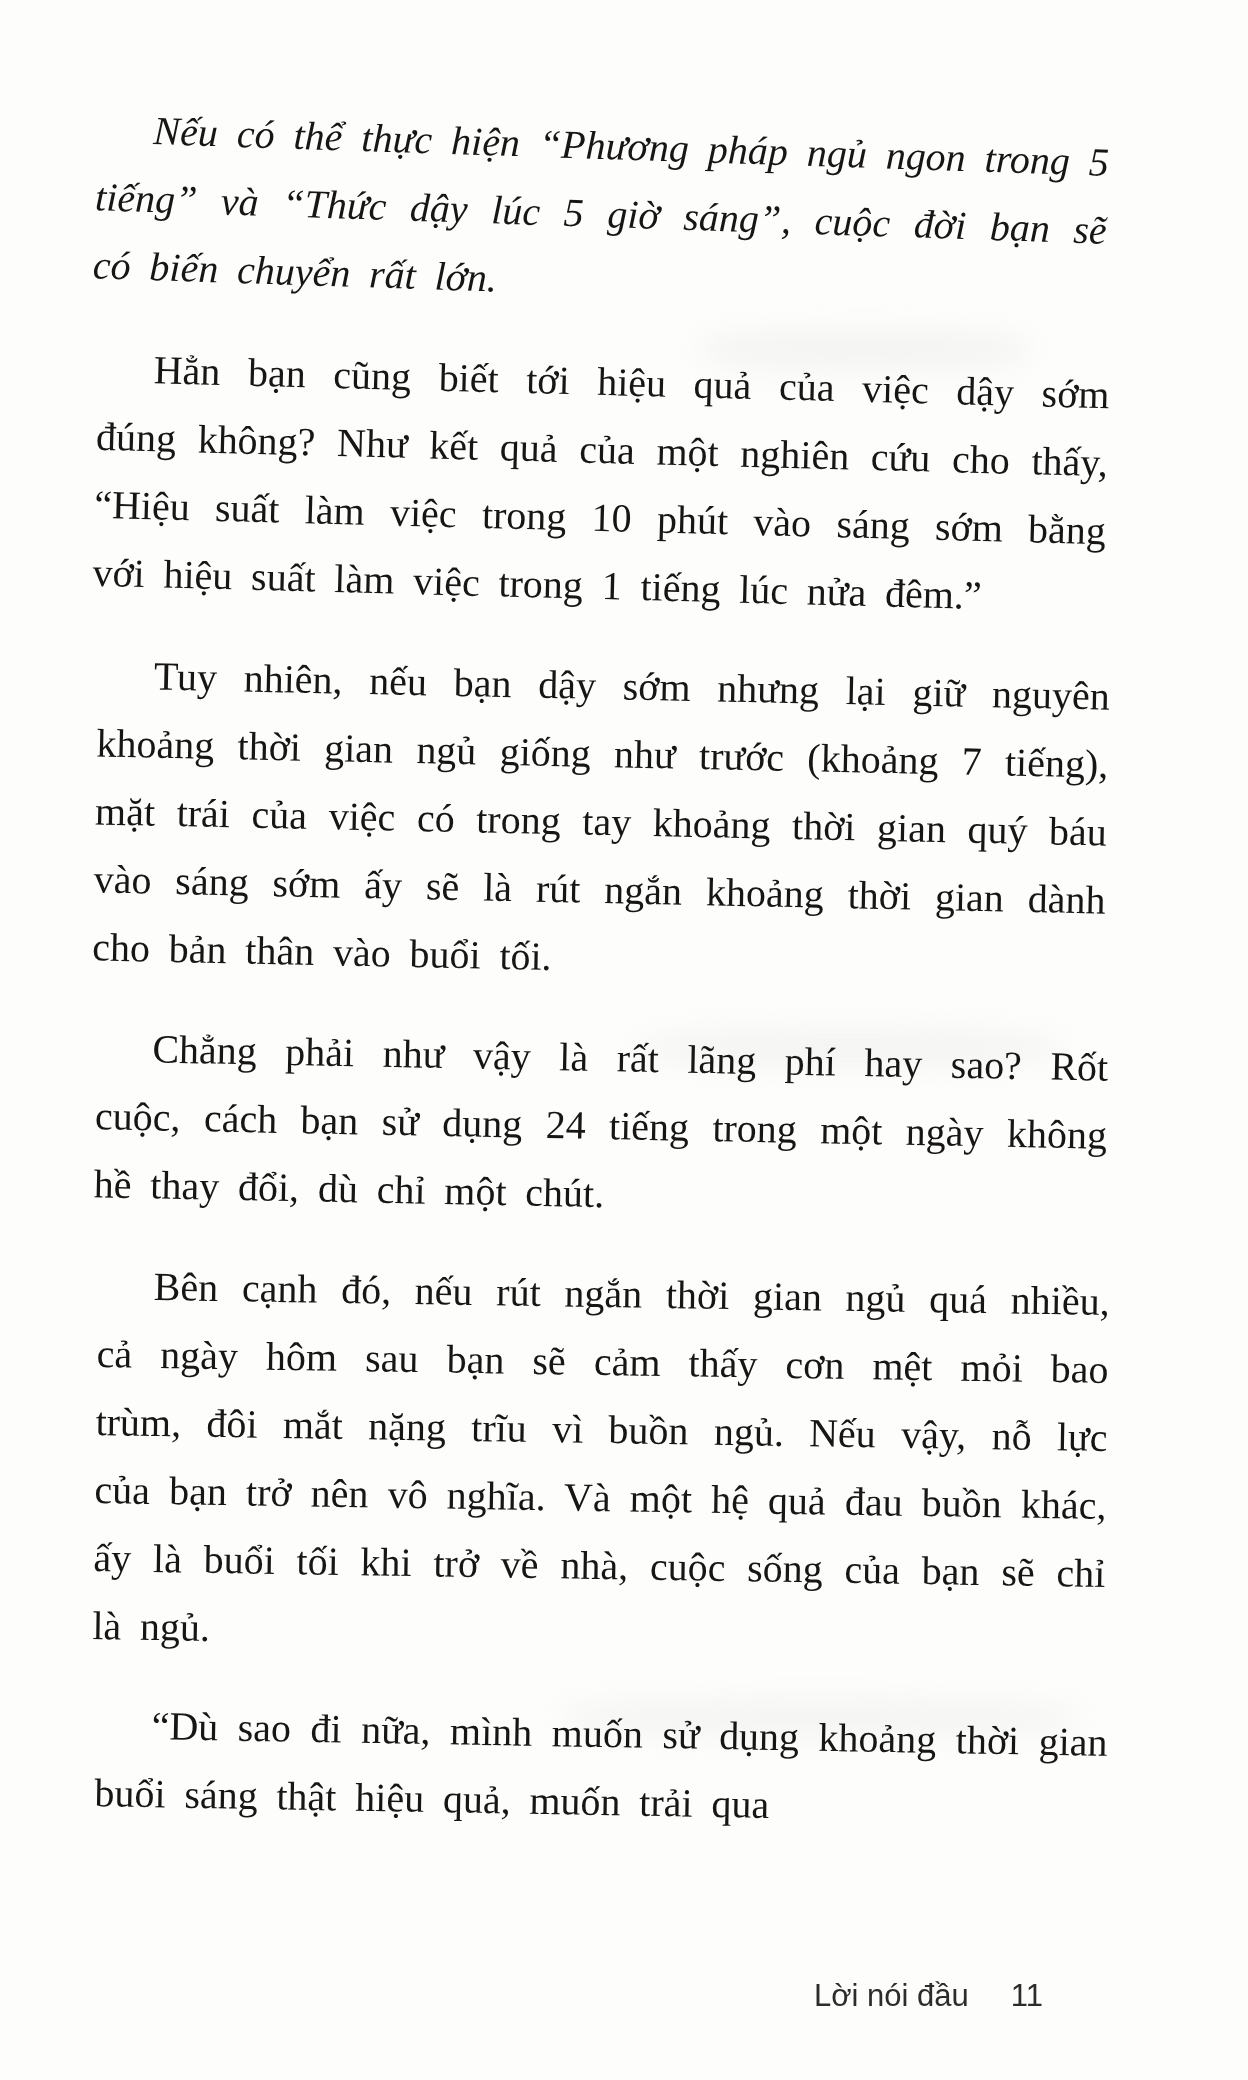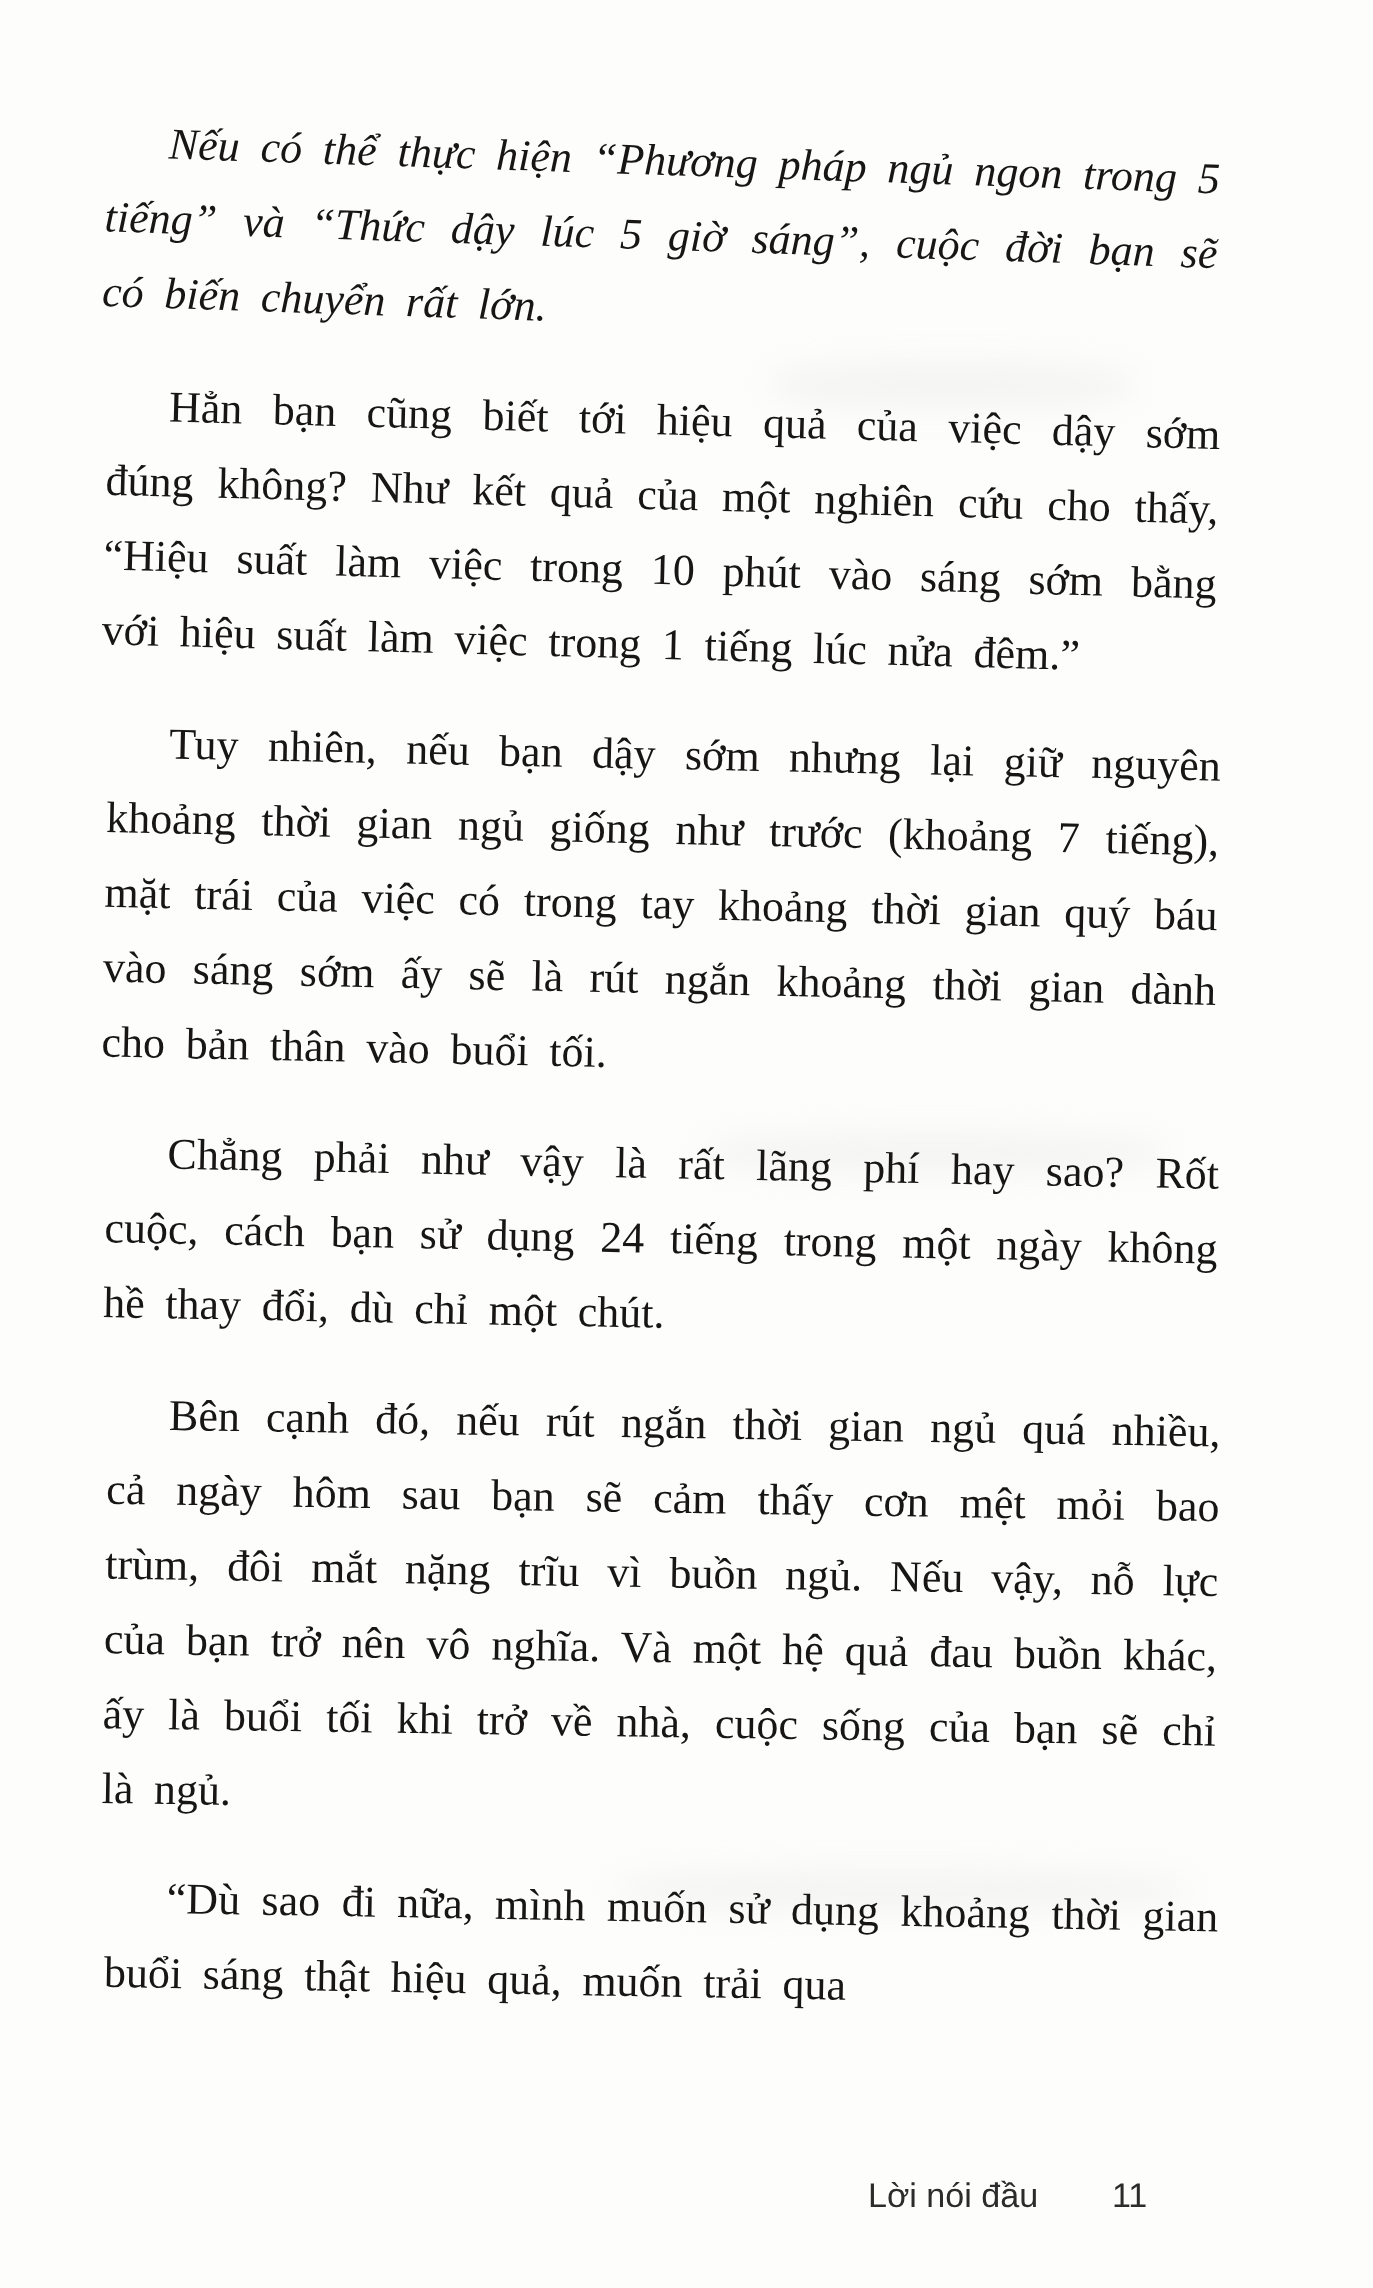--- a/index.html
+++ b/index.html
@@ -64,21 +64,21 @@
     bottom: 66px;
     display: flex;
     justify-content: flex-end;
     align-items: flex-end;
     gap: 42px;
     font-family: "Liberation Sans", "DejaVu Sans", sans-serif;
     color: #2c2c2c;
   }
 
   .footer .section-title { font-size: 31px; }
-  .footer .page-number   { font-size: 31px; margin-left: 25px; }
+  .footer .page-number   { font-size: 31px; }
 </style>
 </head>
 <body>
 
 <div class="scan-artifact a1"></div>
 <div class="scan-artifact a2"></div>
 <div class="scan-artifact a3"></div>
 
 <div class="page-body">
     <p class="para italic">Nếu có thể thực hiện “Phương pháp ngủ ngon trong 5 tiếng” và “Thức dậy lúc 5 giờ sáng”, cuộc đời bạn sẽ có biến chuyển rất lớn.</p>

